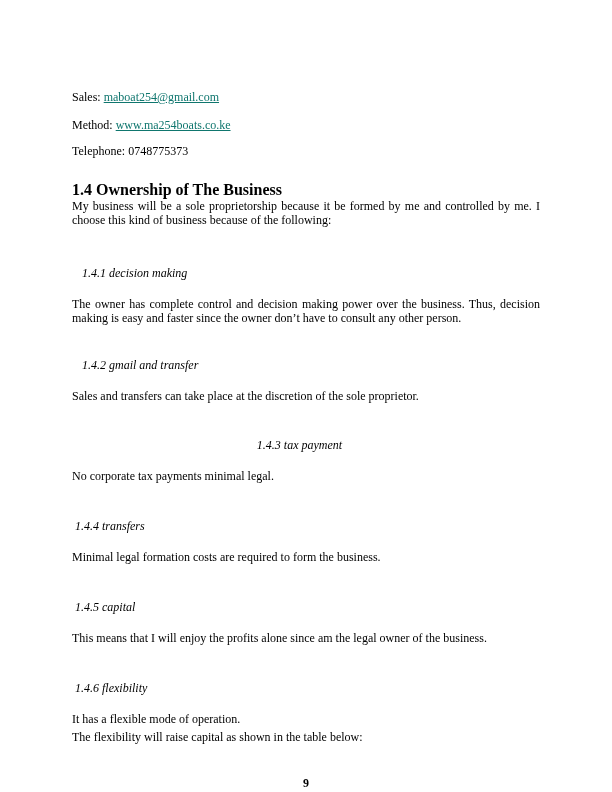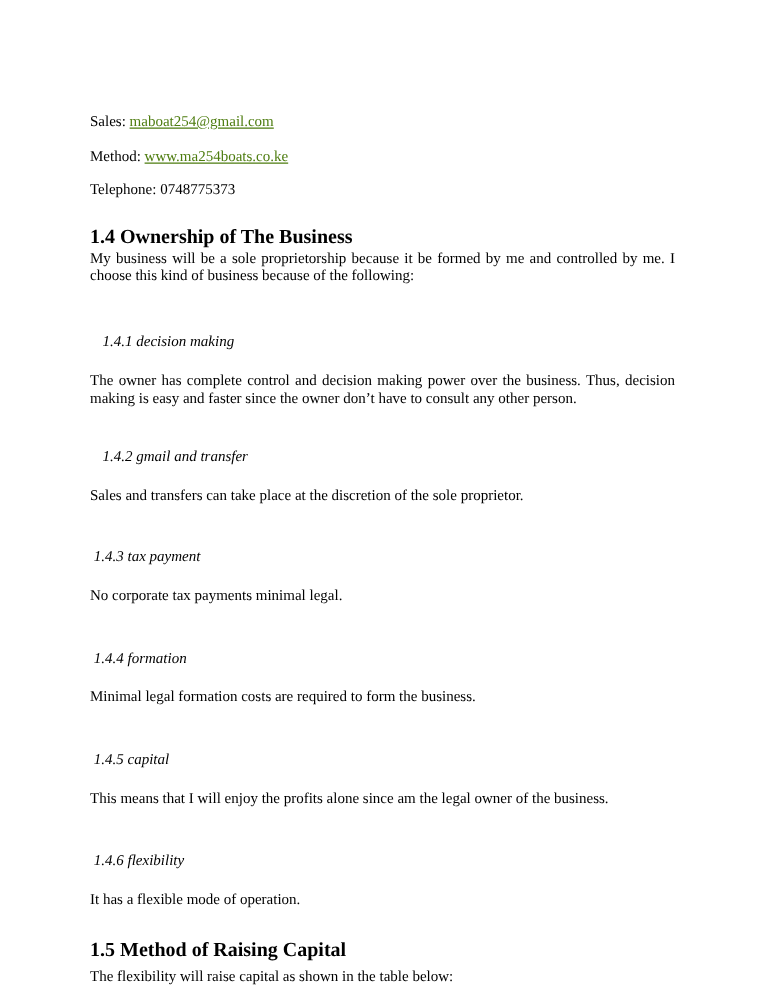--- a/index.html
+++ b/index.html
@@ -23,21 +23,21 @@
     left: 72px;
     top: 0;
     width: 468px;
     padding-top: 90px;
   }
   p { margin: 0; }
   .contact-line { margin: 0; }
   .contact-line.website { margin-top: 14px; }
   .contact-line.telephone { margin-top: 12px; }
   a.doc-link {
-    color: #4d7c0f;
+    color: #0f766e;
     text-decoration: underline;
     cursor: pointer;
   }
   h2.sec-heading {
     margin: 0;
     font-size: 16px;
     line-height: 19px;
     font-weight: bold;
   }
   .sec-ownership h2 { margin-top: 22px; }
@@ -47,21 +47,21 @@
     font-size: 12px;
     line-height: 15px;
     font-weight: normal;
     font-style: italic;
   }
   .subsec p { margin: 0; text-align: justify; }
   .indent-lg h3 { margin-left: 10px; }
   .indent-sm h3 { margin-left: 3px; }
   .sub-1 h3 { margin-top: 39px; }
   .sub-2 h3 { margin-top: 33px; }
-  .sub-3 h3 { margin-top: 35px; }
+  .sub-3 h3 { margin-top: 35px; text-align: center; }
   .sub-4 h3 { margin-top: 36px; }
   .sub-5 h3 { margin-top: 36px; }
   .sub-6 h3 { margin-top: 36px; }
   .sec-capital h2 { margin-top: 25px; }
   .sec-capital p  { margin-top: 4px; }
   .page-number {
     margin-top: 32px;
     text-align: center;
     font-weight: bold;
   }
@@ -92,35 +92,34 @@
       <h3 class="sub-heading">1.4.2 gmail and transfer</h3>
       <p>Sales and transfers can take place at the discretion of the sole proprietor.</p>
     </section>
 
     <section class="subsec indent-sm sub-3">
       <h3 class="sub-heading">1.4.3 tax payment</h3>
       <p>No corporate tax payments minimal legal.</p>
     </section>
 
     <section class="subsec indent-sm sub-4">
-      <h3 class="sub-heading">1.4.4 formation</h3>
+      <h3 class="sub-heading">1.4.4 transfers</h3>
       <p>Minimal legal formation costs are required to form the business.</p>
     </section>
 
     <section class="subsec indent-sm sub-5">
       <h3 class="sub-heading">1.4.5 capital</h3>
       <p>This means that I will enjoy the profits alone since am the legal owner of the business.</p>
     </section>
 
     <section class="subsec indent-sm sub-6">
       <h3 class="sub-heading">1.4.6 flexibility</h3>
       <p>It has a flexible mode of operation.</p>
     </section>
 
     <section class="sec-capital">
-      <h2 class="sec-heading">1.5 Method of Raising Capital</h2>
       <p>The flexibility will raise capital as shown in the table below:</p>
     </section>
 
     <div class="page-number">9</div>
 
   </div>
 </div>
 
 </body></html>

